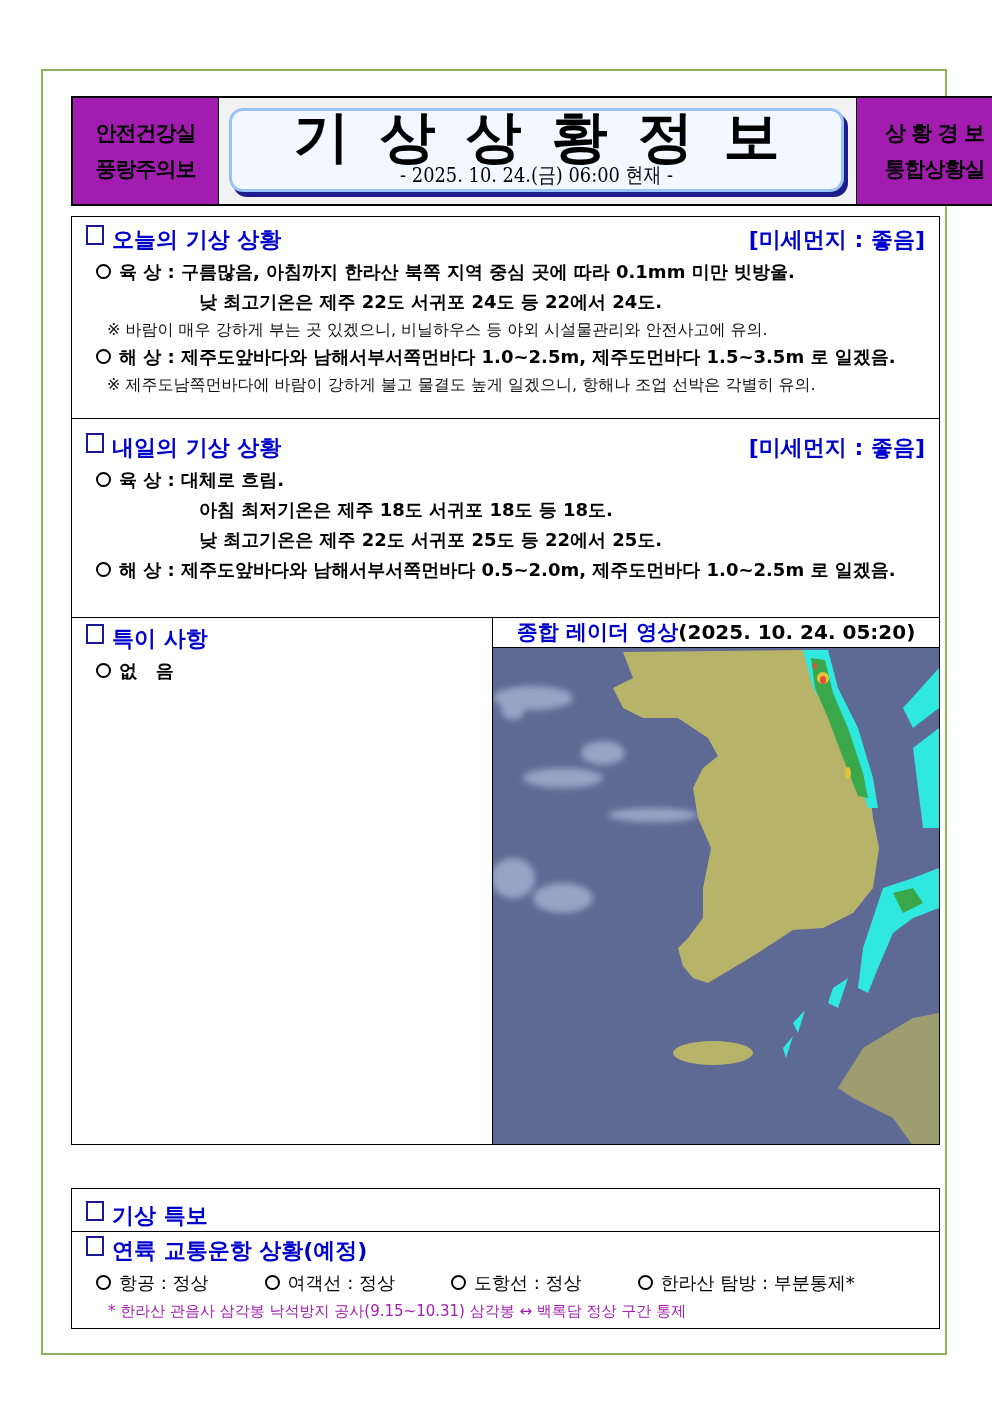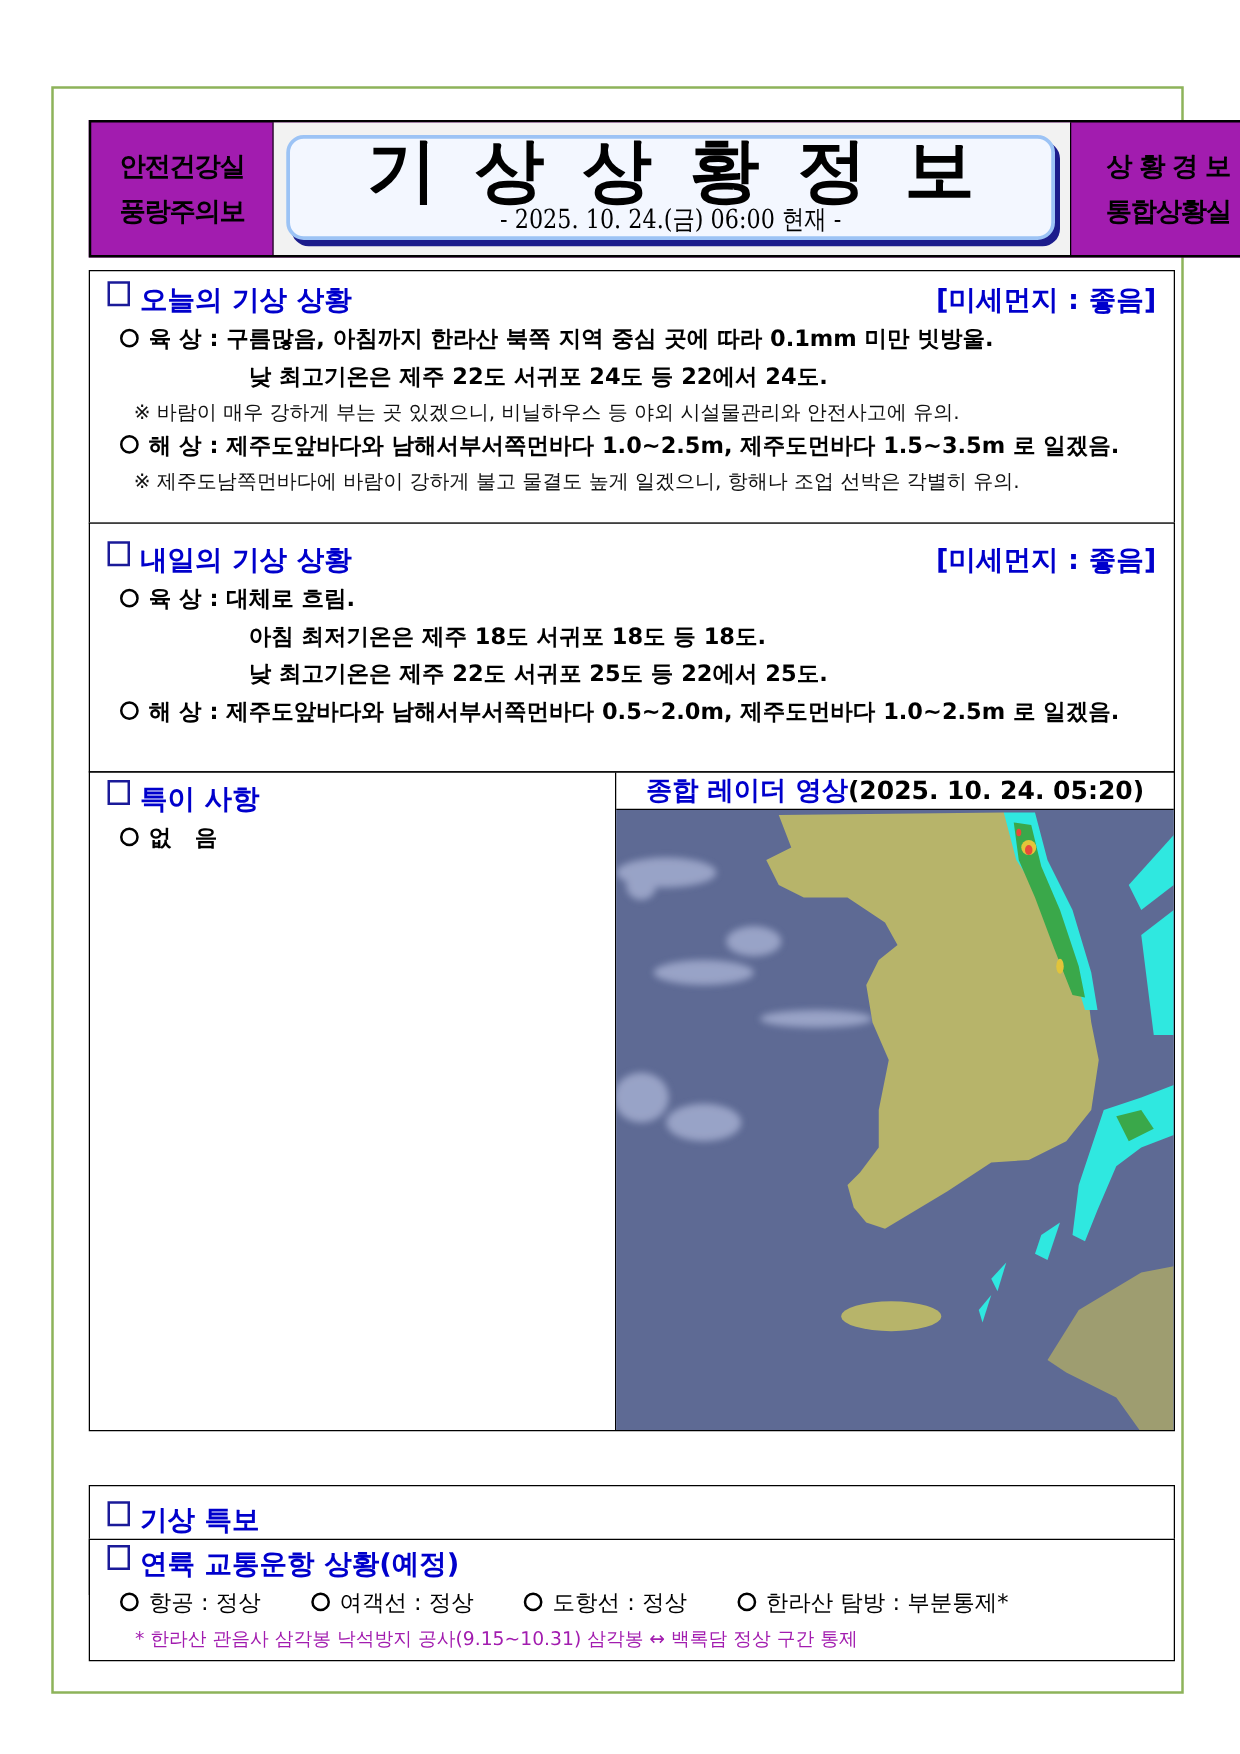--- a/index.html
+++ b/index.html
@@ -36,21 +36,21 @@
   .note { font-size:16px; font-weight:normal; line-height:25px; padding-left:35px; white-space:nowrap; color:#111; }
   .blue-note { color:#a21caf; font-weight:normal; font-size:15px; padding-left:36px; line-height:26px; }
   .split { position:absolute; left:71px; top:617px; width:869px; height:528px;
            border:1px solid #000; box-sizing:border-box; display:flex; }
   .split-left { width:422px; border-right:1px solid #000; }
   .split-right { flex:1; display:flex; flex-direction:column; }
   .radar-title { height:29px; border-bottom:1px solid #000; text-align:center; font-weight:bold;
                  font-size:21px; line-height:29px; color:#0000cc; white-space:nowrap; }
   .radar-title .rt-date { color:#000; font-size:20px; }
   .radar { flex:1; position:relative; overflow:hidden; background:#5f6b94; }
-  .traffic-row { display:flex; gap:0; padding-left:24px; font-size:18px; font-weight:bold; line-height:30px; white-space:nowrap; }
+  .traffic-row { display:flex; gap:16px; padding-left:24px; font-size:18px; font-weight:bold; line-height:30px; white-space:nowrap; }
   .traffic-row .item { margin-right:40px; }
 </style>
 </head>
 <body>
 
 <div class="page-frame"></div>
 
 <div class="header">
   <div class="hdr-left">
     <div>안전건강실</div>

